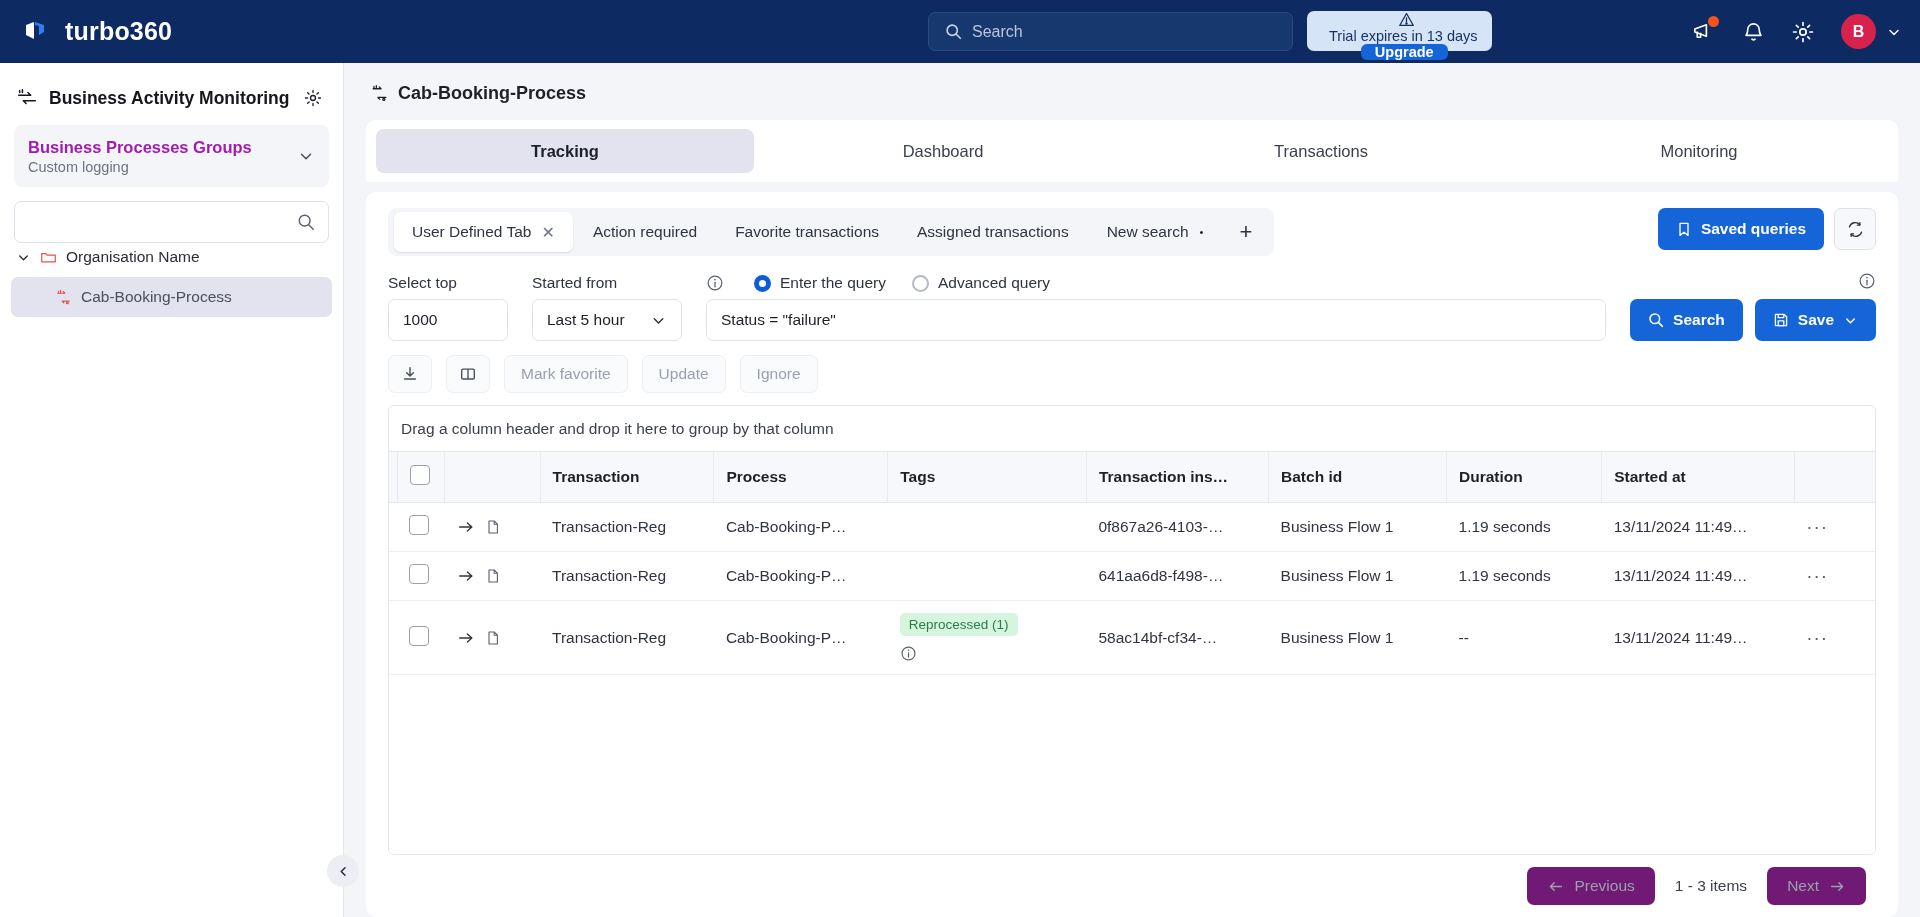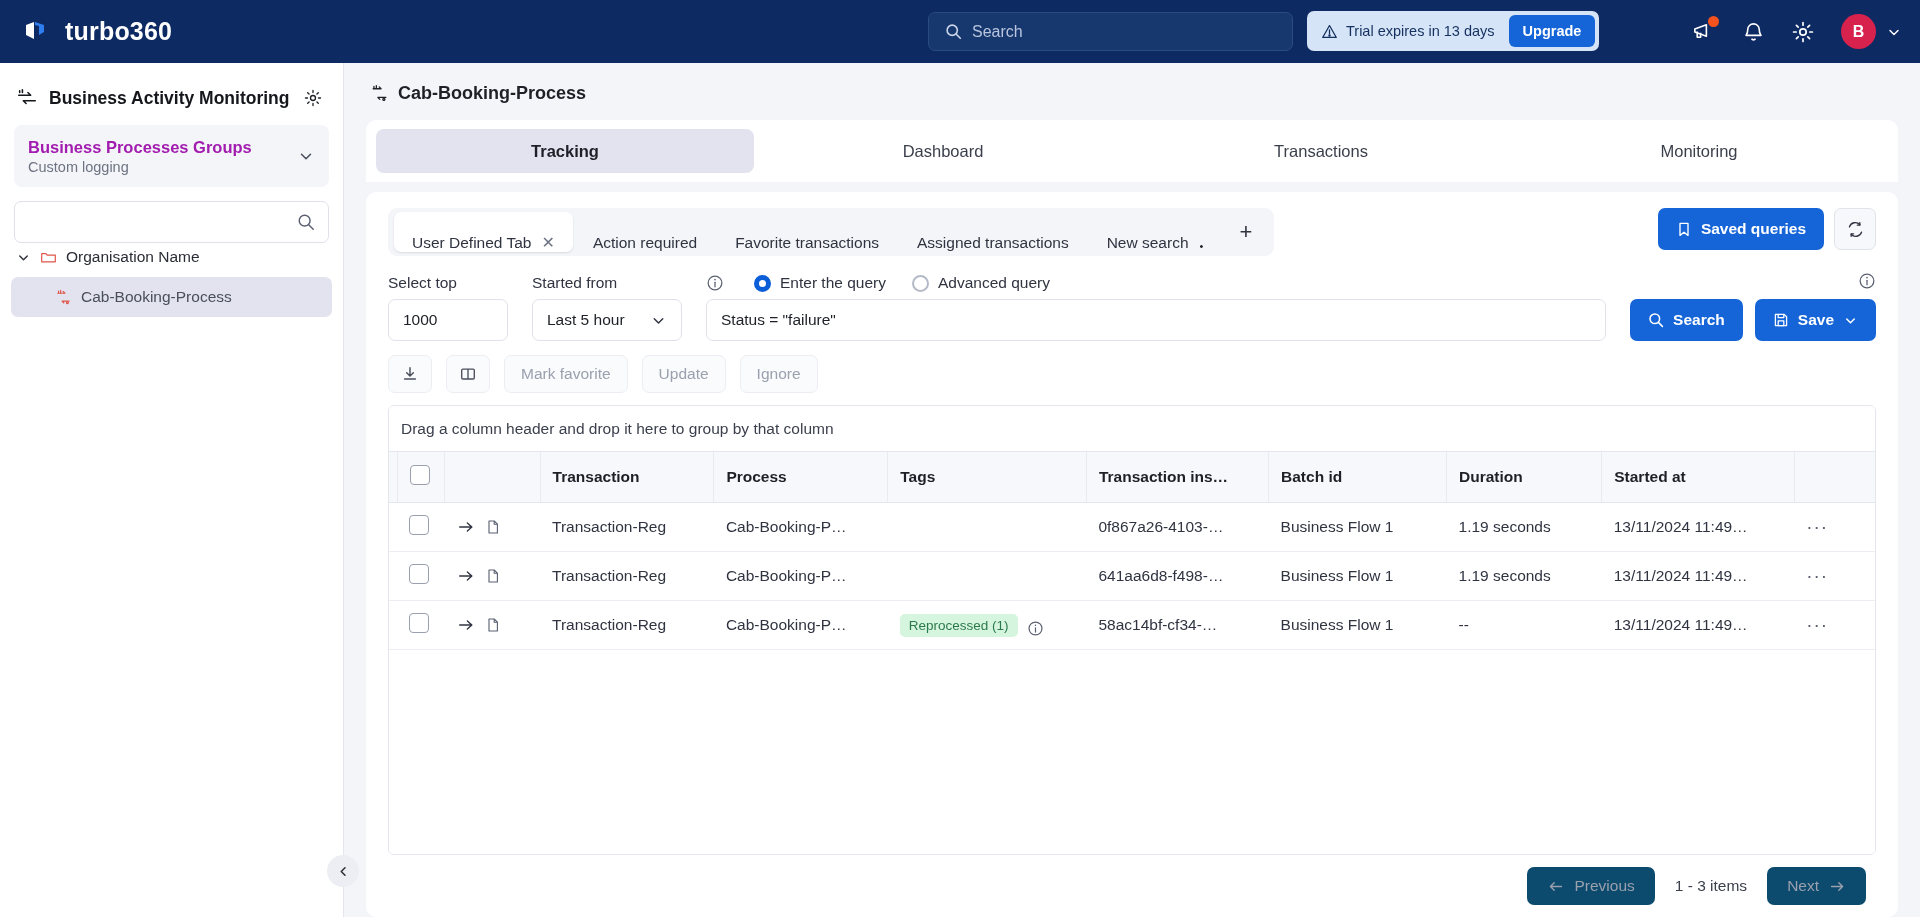--- a/index.html
+++ b/index.html
@@ -34,20 +34,21 @@
     padding: 0 16px;
   }
   .topbar-search .ph { color: #b9c6dd; font-size: 16px; }
   .trial-pill {
     position: absolute; left: 1307px; top: 11px;
     height: 40px;
     background: #d6e4f7;
     border-radius: 7px;
     display: flex; align-items: center;
     padding-left: 14px;
+    flex-direction: column;
   }
   .trial-text { color: #14305f; font-size: 14.5px; margin-left: 8px; margin-right: 14px; }
   .upgrade-btn {
     background: #1565d8; color: #fff; font-size: 14.5px; font-weight: 700;
     border: none; border-radius: 6px;
     height: 32px; padding: 0 14px; margin-right: 4px;
     cursor: pointer;
   }
   .topbar-icons {
     position: absolute; right: 18px; top: 0; height: 63px;
@@ -168,21 +169,21 @@
   .subtabs {
     background: #f4f5f9;
     border-radius: 9px;
     height: 48px;
     display: flex; align-items: center;
     padding: 4px 6px;
     gap: 2px;
   }
   .stab {
     height: 40px; padding: 0 18px;
-    display: flex; align-items: flex-end; gap: 10px;
+    display: flex; align-items: center; gap: 10px;
     font-size: 15.5px; color: #2f3440;
     border-radius: 7px; cursor: pointer; white-space: nowrap;
   }
   .stab.active { background: #fff; box-shadow: 0 1px 2px rgba(20,30,60,.12); }
   .stab .x { color: #6d7382; font-size: 16px; }
   .stab .star { color: #1d2026; font-size: 11px; vertical-align: super; margin-left: 1px; }
   .stab-plus { font-size: 22px; color: #2f3440; padding: 0 16px; cursor: pointer; }
   .subtab-right { margin-left: auto; display: flex; align-items: center; gap: 10px; }
   .btn-primary {
     background: #1565d8; color: #fff; border: none; border-radius: 7px;
@@ -268,31 +269,31 @@
   .chk {
     width: 20px; height: 20px; border: 1.5px solid #9aa0ad; border-radius: 4px;
     background: #fff; display: inline-block; cursor: pointer;
   }
   .rowicons { display: flex; align-items: center; gap: 10px; }
   .badge {
     display: inline-flex; align-items: center;
     background: #d6f5df; color: #2c7a4b;
     font-size: 13.5px; border-radius: 5px; padding: 4px 9px;
   }
-  .tagcell { display: flex; align-items: flex-end; gap: 9px; }
+  .tagcell { display: flex; align-items: flex-start; gap: 9px; flex-direction: column; }
   .dots { color: #5a6070; font-size: 19px; letter-spacing: 1px; cursor: pointer; }
   .gridfill { flex: 1; background: #fff; }
 
   
   .pager {
     height: 62px; display: flex; align-items: center; justify-content: flex-end;
     gap: 20px; padding-right: 10px;
   }
   .pbtn {
-    height: 38px; padding: 0 20px; border-radius: 7px; background: #0c4a6e;
+    height: 38px; padding: 0 20px; border-radius: 7px; background: #701a75;
     display: flex; align-items: center; gap: 10px;
     font-size: 15.5px; color: #9aa0ad; cursor: pointer; border: none;
     font-family: "Liberation Sans", sans-serif;
   }
   .pcount { font-size: 15.5px; color: #3a3f4b; }
   svg { display: block; }
 </style>
 </head>
 <body>
 

